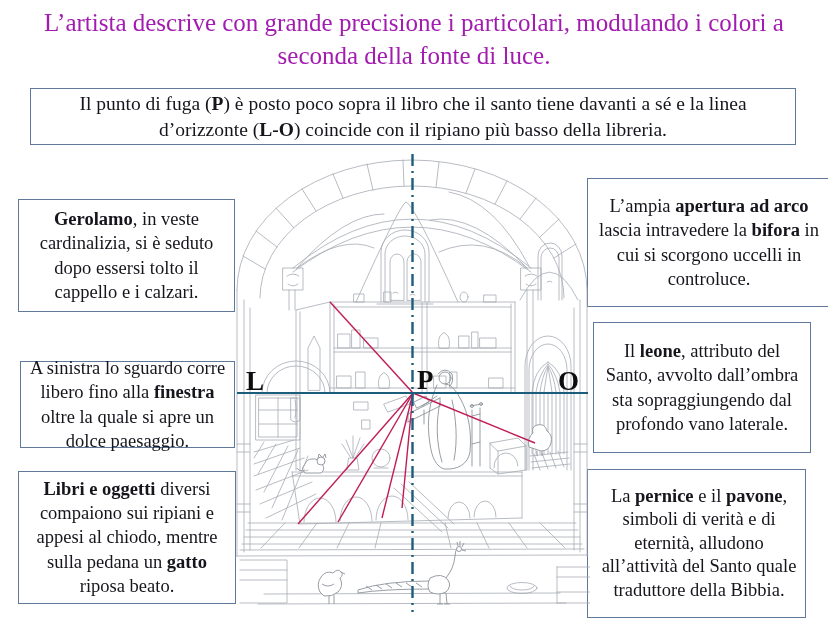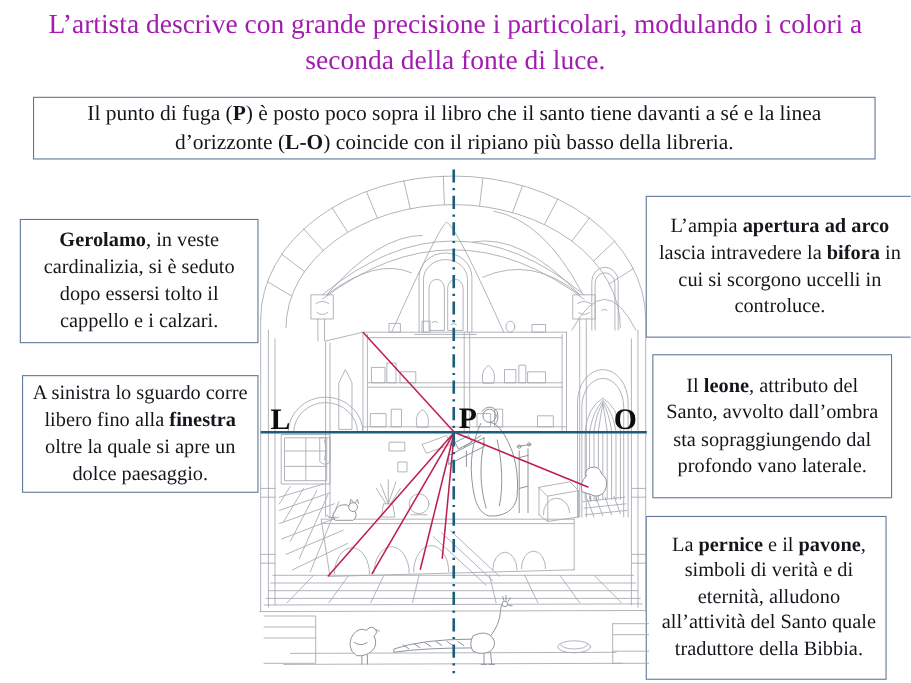--- a/index.html
+++ b/index.html
@@ -14,21 +14,21 @@
   .note{
     position:absolute;box-sizing:border-box;background:#fff;
     border:1.4px solid #60789a;
     display:flex;align-items:center;justify-content:center;
     text-align:center;
   }
   .note .inner{width:100%;}
   #introBox{left:30px;top:88px;width:766px;height:57px;font-size:19.5px;line-height:1.3;padding:2px 8px;font-family:Liberation Serif, serif;}
   .side{font-size:18.5px;line-height:1.3;padding:3px 7px;}
   #boxL1{left:18px;top:199px;width:217px;height:113px;align-items:center;}
-  #boxL2{left:20px;top:341px;width:215px;height:107px;align-items:center;}
+  #boxL2{left:20px;top:361px;width:215px;height:87px;align-items:center;}
   #boxL3{left:18px;top:471px;width:218px;height:133px;}
   #boxR1{left:587px;top:178px;width:244px;height:129px;}
   #boxR2{left:593px;top:322px;width:218px;height:131px;}
   #boxR3{left:587px;top:469px;width:219px;height:149px;line-height:1.27;padding-left:12px;}
   b{font-weight:bold;}
   #figure{position:absolute;left:234px;top:152px;width:356px;height:462px;}
   .eng{stroke:#a6abb2;stroke-width:0.8;fill:none;stroke-linecap:round;stroke-linejoin:round;}
   .eng2{stroke:#8d939b;stroke-width:0.9;fill:none;stroke-linecap:round;stroke-linejoin:round;}
   .animal{stroke:#8d939b;stroke-width:0.9;fill:#ffffff;stroke-linejoin:round;}
   .ovl-label{font-family:"Liberation Serif","DejaVu Serif",serif;font-weight:bold;font-size:27px;fill:#0d0d0d;}
@@ -42,20 +42,23 @@
 
   <div class="note" id="introBox">
     <div class="inner"><span>Il punto di fuga (</span><b>P</b><span>) è posto poco sopra il libro che il santo tiene davanti a sé e la linea d’orizzonte (</span><b>L-O</b><span>) coincide con il ripiano più basso della libreria.</span></div>
   </div>
 
   <div class="note side" id="boxL1">
     <div class="inner"><b>Gerolamo</b><span>, in veste cardinalizia, si è seduto dopo essersi tolto il cappello e i calzari.</span></div>
   </div>
   <div class="note side" id="boxL2">
     <div class="inner"><span>A sinistra lo sguardo corre libero fino alla </span><b>finestra</b><span> oltre la quale si apre un dolce paesaggio.</span></div>
+  </div>
+  <div class="note side" id="boxL3">
+    <div class="inner"><b>Libri e oggetti</b><span> diversi compaiono sui ripiani e appesi al chiodo, mentre sulla pedana un </span><b>gatto</b><span> riposa beato.</span></div>
   </div>
 
   <div class="note side" id="boxR1">
     <div class="inner"><span>L’ampia </span><b>apertura ad arco</b><span> lascia intravedere la </span><b>bifora</b><span> in cui si scorgono uccelli in controluce.</span></div>
   </div>
   <div class="note side" id="boxR2">
     <div class="inner"><span>Il </span><b>leone</b><span>, attributo del Santo, avvolto dall’ombra sta sopraggiungendo dal profondo vano laterale.</span></div>
   </div>
   <div class="note side" id="boxR3">
     <div class="inner"><span>La </span><b>pernice</b><span> e il </span><b>pavone</b><span>, simboli di verità e di eternità, alludono all’attività del Santo quale traduttore della Bibbia.</span></div>

